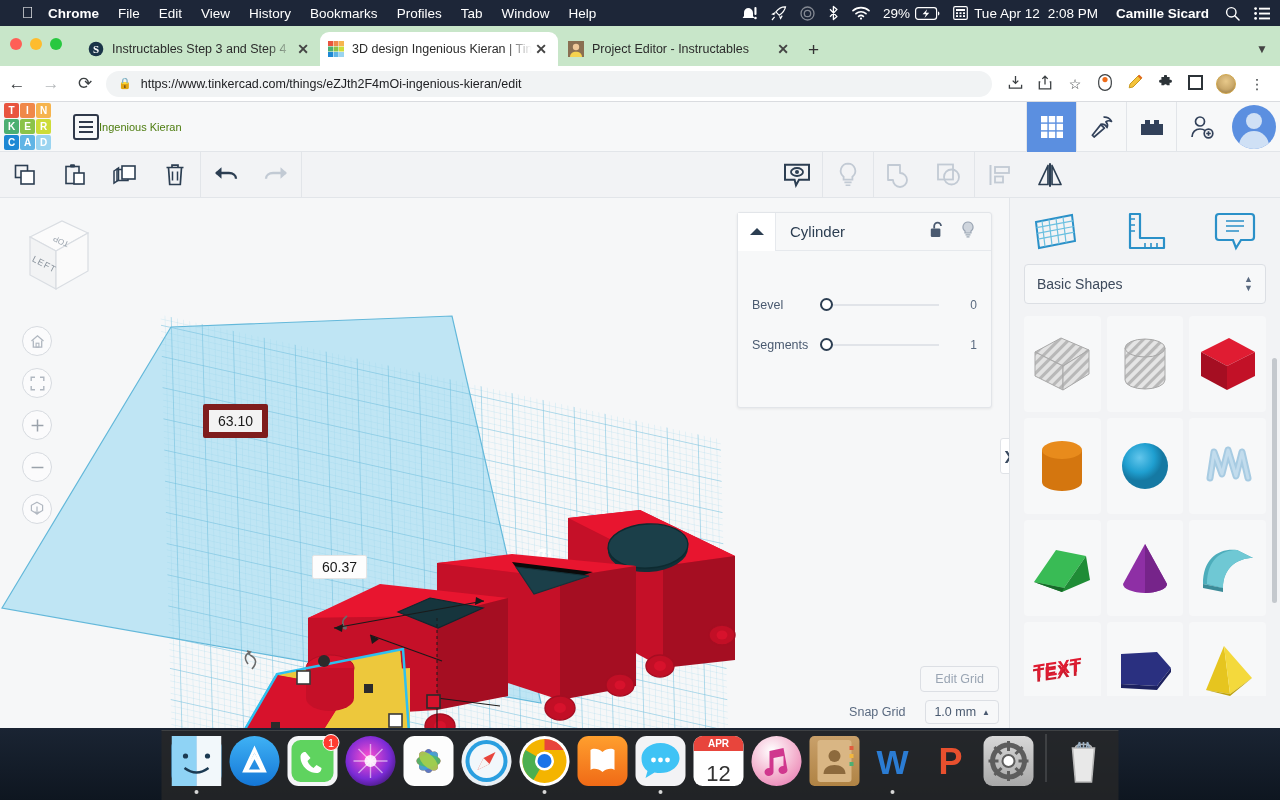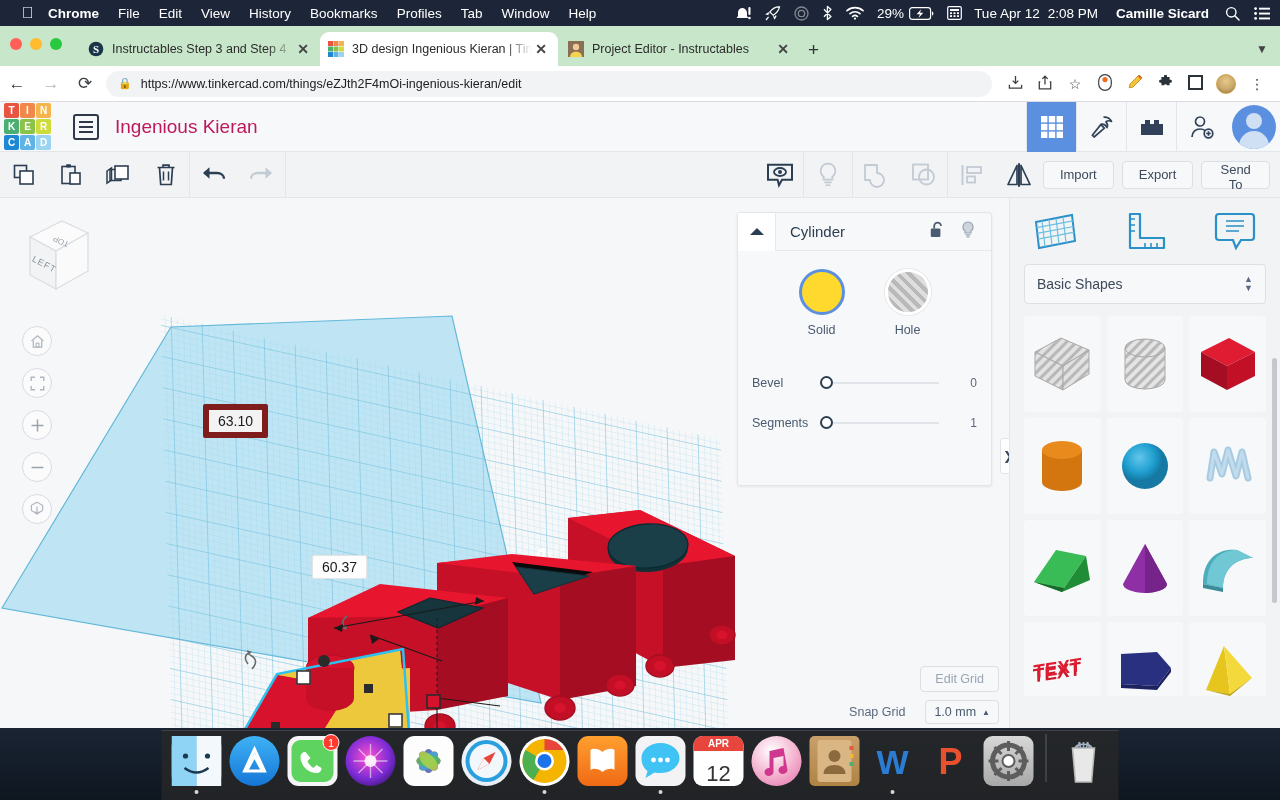--- a/index.html
+++ b/index.html
@@ -89,21 +89,21 @@
     display: flex; align-items: center; justify-content: center;
     border-radius: 2px;
   }
   .tc-proj-icon {
     width: 26px; height: 26px; border: 2px solid #30394a; border-radius: 3px;
     display: flex; flex-direction: column; justify-content: center;
     align-items: center; gap: 3px; margin-left: 12px;
   }
   .tc-proj-icon i { display: block; width: 14px; height: 2px; background: #30394a; }
   .tc-title {
-    font-size: 19px; color: #be185d; margin-left: 16px; font-weight: 500;
+    font-size: 11px; color: #4d7c0f; font-weight: 500;
   }
   .tc-header-right { margin-left: auto; display: flex; align-items: center; height: 50px; }
   .hdr-btn {
     width: 50px; height: 50px; display: flex; align-items: center; justify-content: center;
     border-left: 1px solid #e2e5e9; color: #32415a;
   }
   .hdr-btn.active { background: #5b8fe0; color: #fff; }
   .avatar-lg {
     width: 44px; height: 44px; border-radius: 50%; margin: 0 4px 0 6px;
     background: #5b8fe0; position: relative; overflow: hidden; flex: none;
@@ -333,21 +333,21 @@
             <rect x="0.7" y="0.7" width="13.6" height="12.6" rx="1.4" fill="none" stroke="#fff" stroke-width="1.2"></rect>
             <rect x="3" y="3" width="9" height="2" fill="#fff"></rect>
             <rect x="3" y="6.3" width="2" height="1.8" fill="#fff"></rect>
             <rect x="6.5" y="6.3" width="2" height="1.8" fill="#fff"></rect>
             <rect x="10" y="6.3" width="2" height="1.8" fill="#fff"></rect>
             <rect x="3" y="9.2" width="2" height="1.8" fill="#fff"></rect>
             <rect x="6.5" y="9.2" width="2" height="1.8" fill="#fff"></rect>
             <rect x="10" y="9.2" width="2" height="1.8" fill="#fff"></rect>
           </svg>
       </span>
-      <span class="ri" style="margin-left:12px">Tue Apr 12</span>
+      <span class="ri" style="margin-left:6px">Tue Apr 12</span>
       <span class="ri" style="margin-left:8px">2:08 PM</span>
       <span class="ri" style="margin-left:18px;font-weight:bold">Camille Sicard</span>
       <span class="ri" style="margin-left:16px">
         <svg class="mb-svg" width="15" height="15" viewBox="0 0 15 15">
             <circle cx="6.3" cy="6.3" r="4.7" fill="none" stroke="#fff" stroke-width="1.4"></circle>
             <path d="M9.8 9.8L14 14" stroke="#fff" stroke-width="1.5" stroke-linecap="round"></path>
           </svg>
       </span>
       <span class="ri" style="margin-left:14px">
         <svg class="mb-svg" width="16" height="13" viewBox="0 0 16 13">
@@ -599,25 +599,20 @@
         </svg>
     </div>
     <div class="tt">
       <svg width="28" height="26" viewBox="0 0 28 26">
           <path d="M12 3.5v19H3z" fill="none" stroke="#2c3e52" stroke-width="1.7" stroke-linejoin="round"></path>
           <path d="M14 1.2v23.6" stroke="#2c3e52" stroke-width="2"></path>
           <path d="M16 3.5v19h9z" fill="none" stroke="#2c3e52" stroke-width="1.7" stroke-linejoin="round"></path>
         </svg>
     </div>
 
-    <div class="tc-actions">
-      <button>Import</button>
-      <button>Export</button>
-      <button>Send To</button>
-    </div>
   </div>
 
   <div class="workspace">
 
     <div class="viewcube">
       <svg width="72" height="90" viewBox="0 0 72 90">
         <path d="M8 22 L40 6 L66 18 L34 36 Z" fill="#fbfbfb" stroke="#d9dde2" stroke-width="1.2"></path>
         <path d="M8 22 L34 36 L34 74 L8 60 Z" fill="#f2f3f4" stroke="#d9dde2" stroke-width="1.2"></path>
         <path d="M34 36 L66 18 L66 56 L34 74 Z" fill="#fafafa" stroke="#d9dde2" stroke-width="1.2"></path>
         <text x="40" y="24" font-size="8" fill="#9aa3ad" font-family="Liberation Sans, sans-serif" transform="rotate(-156 40 24)" text-anchor="middle">TOP</text>
@@ -792,30 +787,20 @@
         <span>
           <svg width="14" height="17" viewBox="0 0 14 17">
               <path d="M7 1a5 5 0 013 9v2H4v-2a5 5 0 013-9z" fill="#cfd5dd" stroke="#9aa5b3" stroke-width="1.2"></path>
               <path d="M4.5 13.8h5M5.5 15.8h3" stroke="#9aa5b3" stroke-width="1.2"></path>
             </svg>
         </span>
       </div>
     </div>
 
     <div class="insp-body">
-      <div class="swatches">
-        <div class="sw solid">
-          <div class="dot"></div>
-          <div class="lbl">Solid</div>
-        </div>
-        <div class="sw hole">
-          <div class="dot"></div>
-          <div class="lbl">Hole</div>
-        </div>
-      </div>
 
       <div class="sliders">
         <div class="srow">
           <div class="sl-lbl">Bevel</div>
           <div class="track">
             <div class="bar"></div>
             <div class="knob" style="left:0px"></div>
           </div>
           <div class="sl-val">0</div>
         </div>

